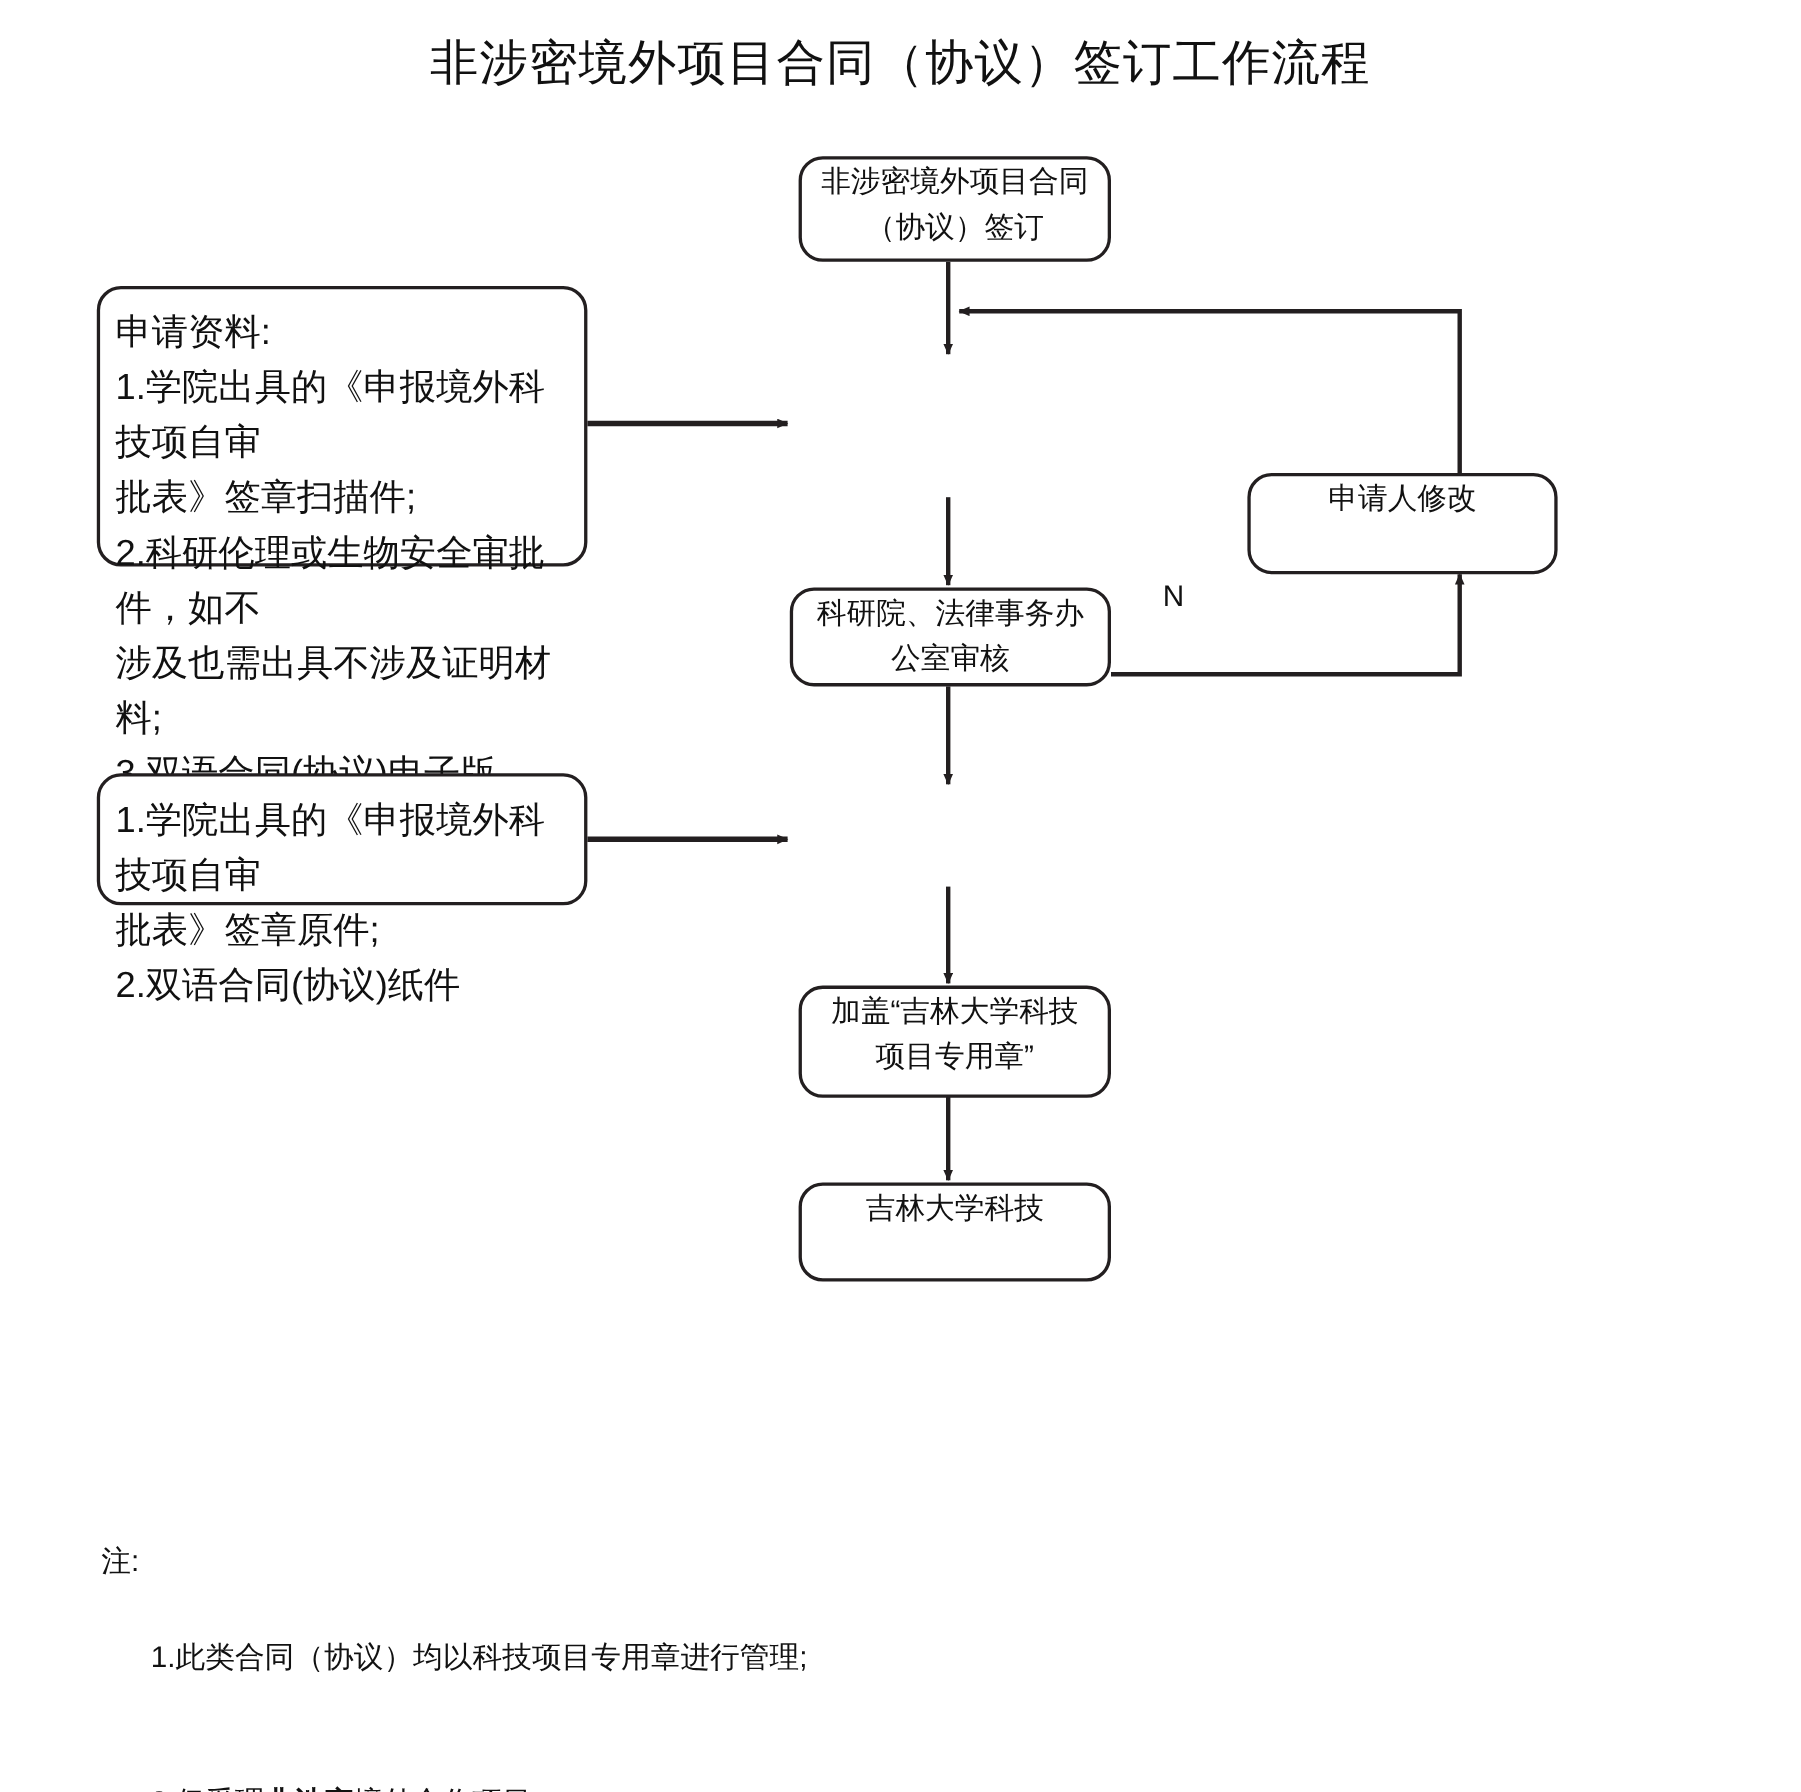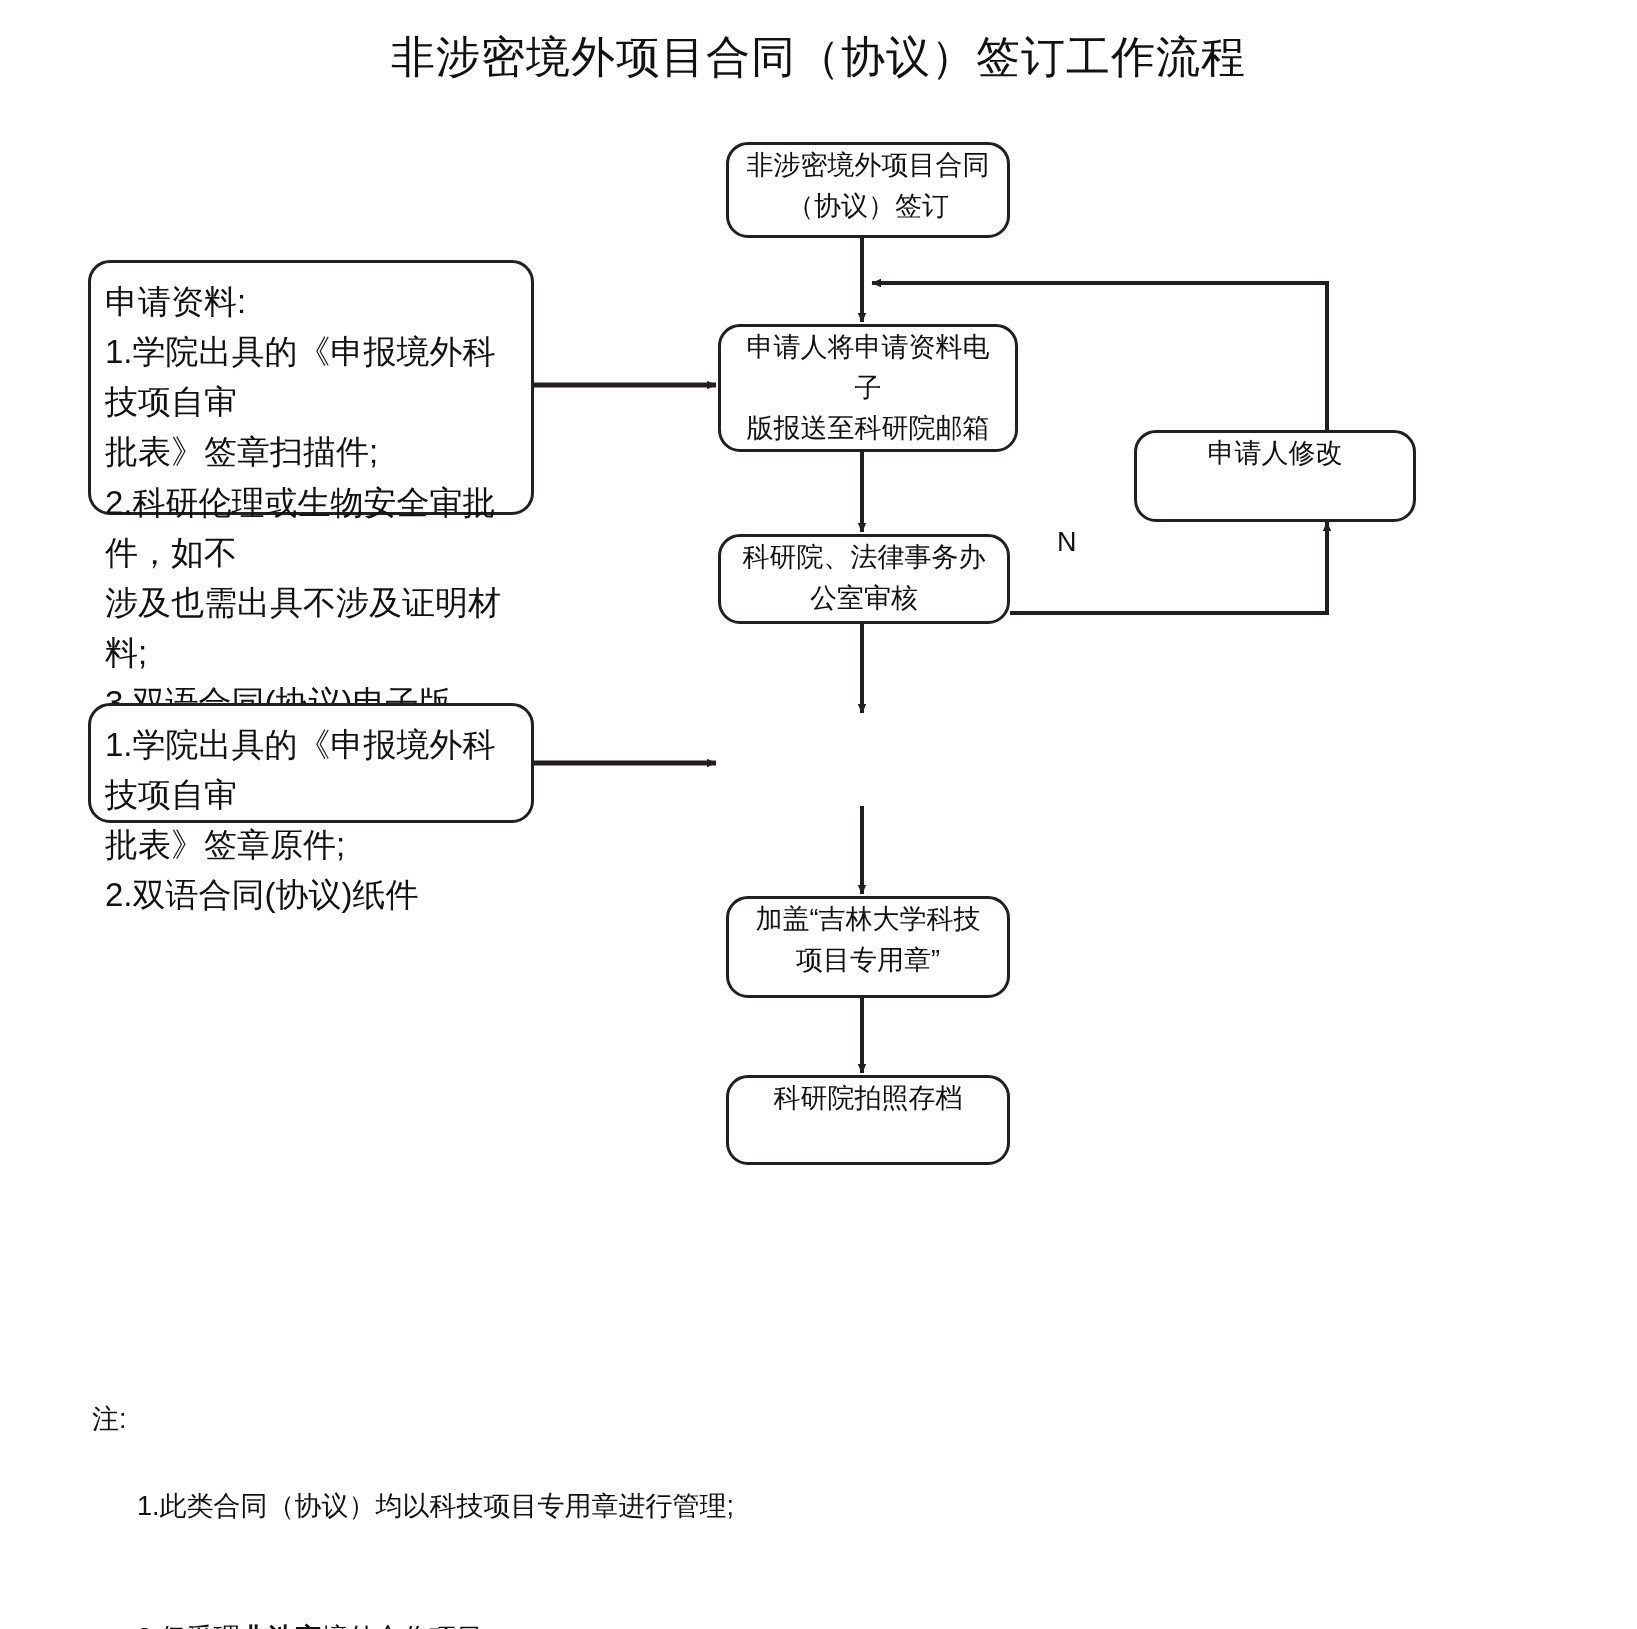--- a/index.html
+++ b/index.html
@@ -125,42 +125,38 @@
     <line x1="862" y1="806" x2="862" y2="894" stroke="#231f20" stroke-width="4" marker-end="url(#arrow)"></line>
 
     <line x1="862" y1="985" x2="862" y2="1073" stroke="#231f20" stroke-width="4" marker-end="url(#arrow)"></line>
   </svg>
 
   <div class="node" style="left:726px; top:142px; width:284px; height:96px;">
     <span class="txt">非涉密境外项目合同
 （协议）签订</span>
   </div>
 
-  <div class="node" style="left:718px; top:324px; width:300px; height:128px;">
-    <span class="txt">申请人将申请资料电子
-版报送至科研院邮箱</span>
-  </div>
 
   <div class="node" style="left:718px; top:534px; width:292px; height:90px;">
     <span class="txt">科研院、法律事务办
 公室审核</span>
   </div>
 
   <div class="node" style="left:1134px; top:430px; width:282px; height:92px;">
     <span class="txt">申请人修改</span>
   </div>
 
 
   <div class="node" style="left:726px; top:896px; width:284px; height:102px;">
     <span class="txt">加盖“吉林大学科技
 项目专用章”</span>
   </div>
 
   <div class="node" style="left:726px; top:1075px; width:284px; height:90px;">
-    <span class="txt">科研院拍照存档</span>
+    <span class="txt">吉林大学科技</span>
   </div>
 
   <div class="branch-label" style="left:1057px; top:527px;">N</div>
 
   <div class="infobox" style="left:88px; top:260px; width:446px; height:255px;">申请资料:
  1.学院出具的《申报境外科技项自审
 批表》签章扫描件;
  2.科研伦理或生物安全审批件，如不
 涉及也需出具不涉及证明材料;
  3.双语合同(协议)电子版</div>

